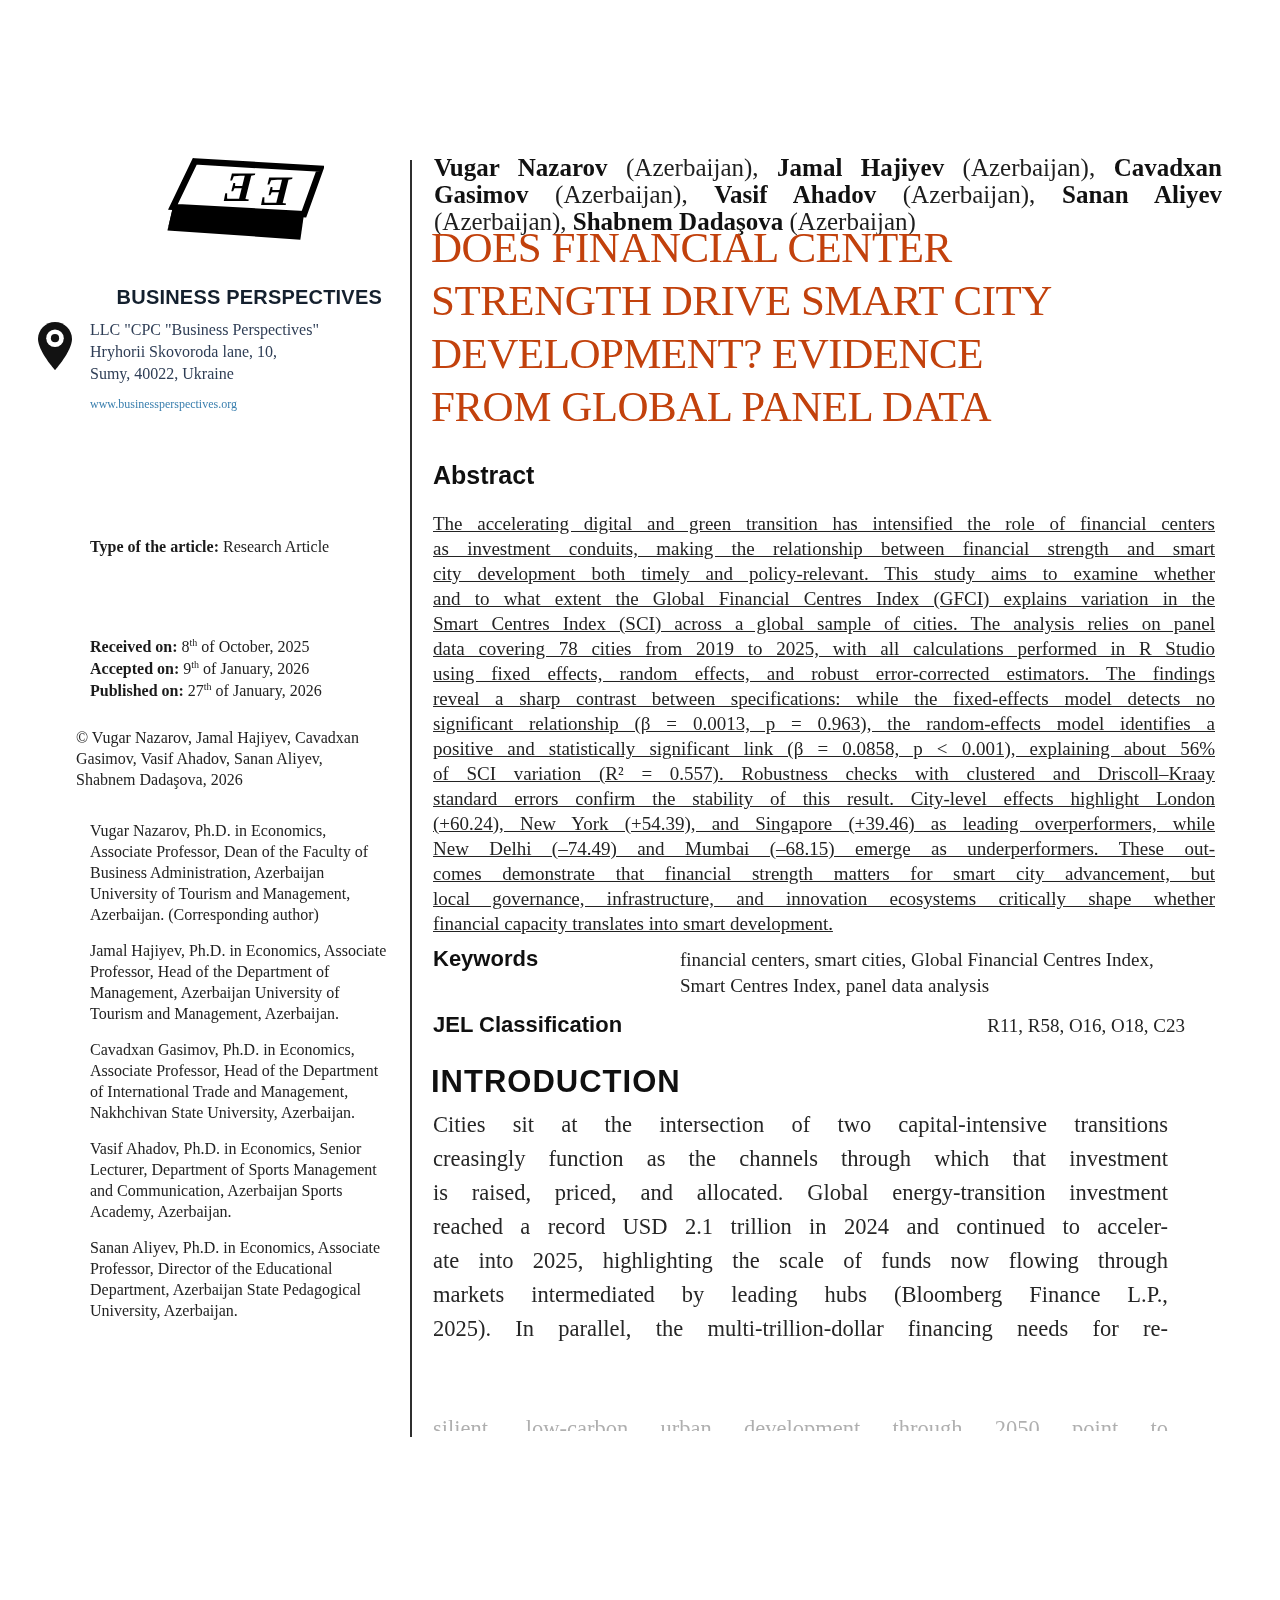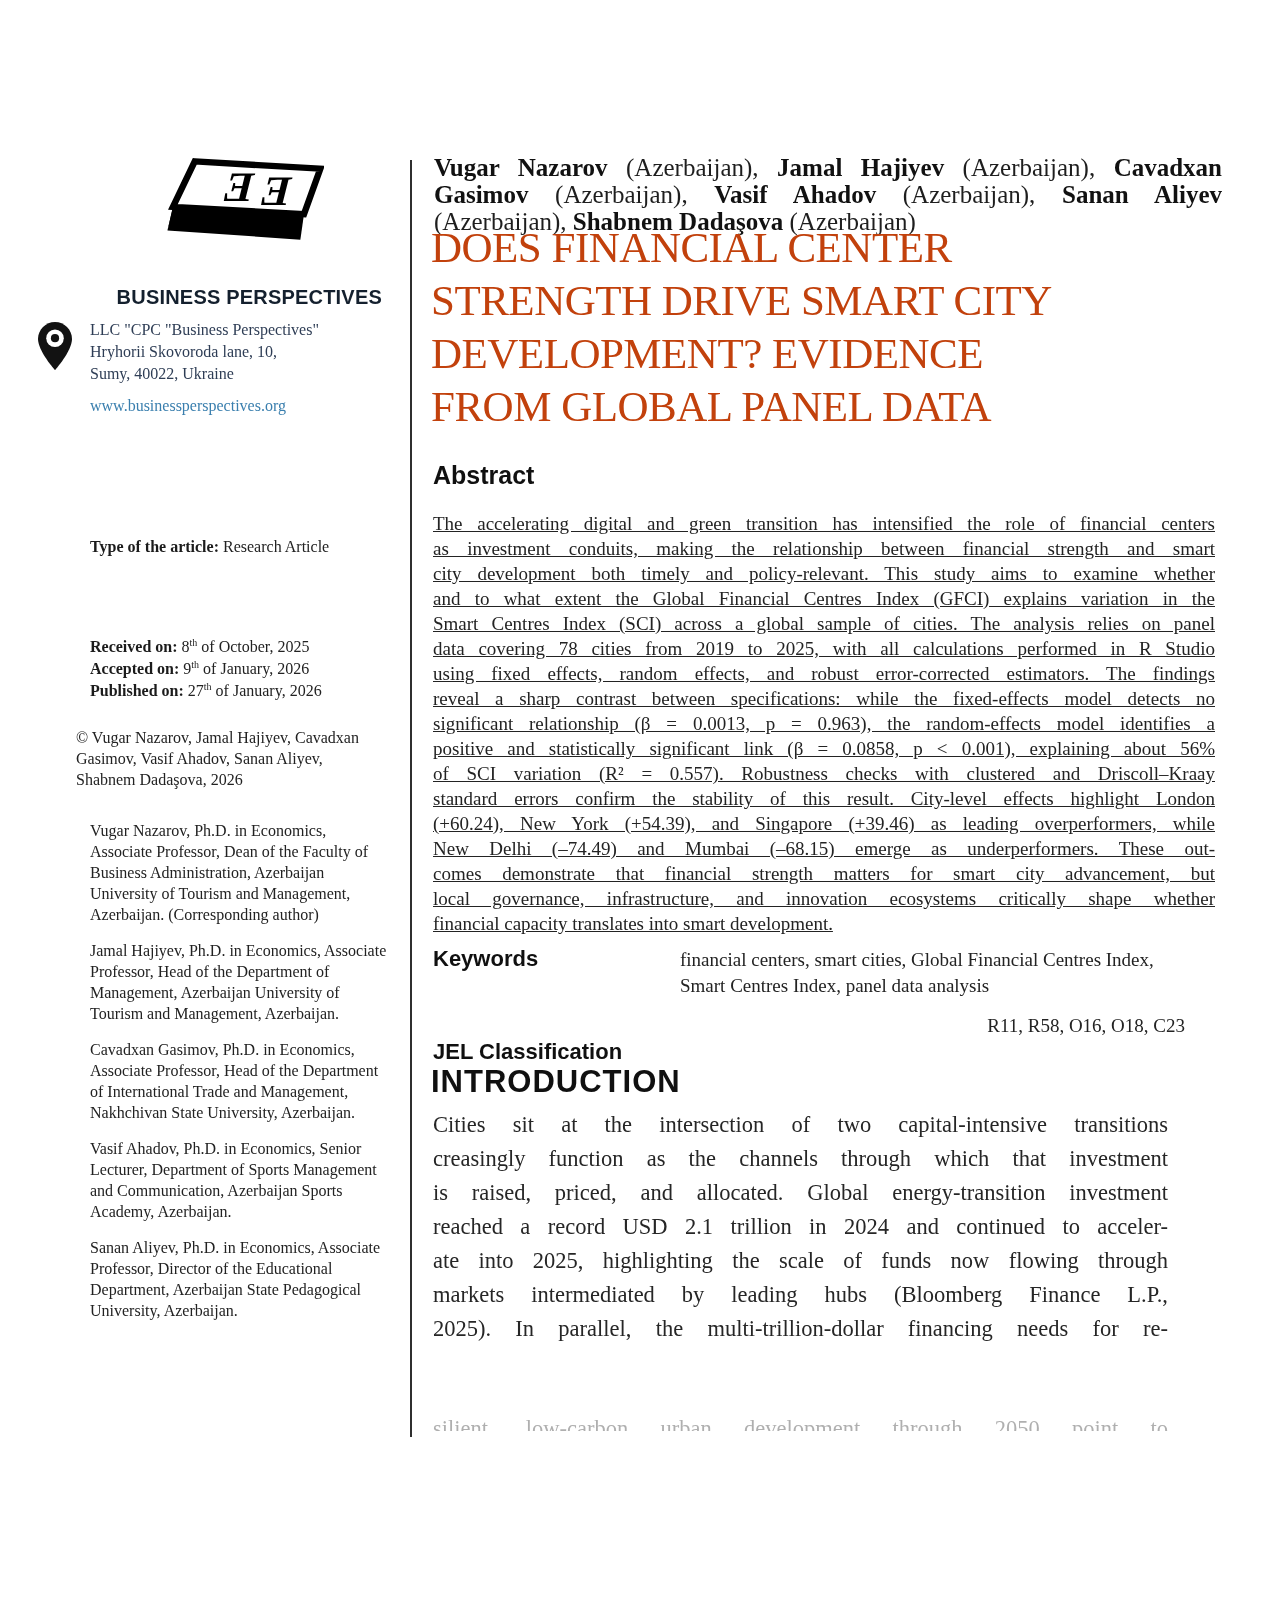--- a/index.html
+++ b/index.html
@@ -6,21 +6,21 @@
   .page{position:relative;width:1280px;height:1600px;background:#fff;overflow:hidden;
         font-family:"Liberation Serif",serif;color:#222;}
   
   .logo-wrap{position:absolute;left:142px;top:154px;width:182px;height:130px;}
   .bp-name{position:absolute;left:86px;top:286px;width:296px;text-align:right;
            font-family:"Liberation Sans",sans-serif;font-weight:bold;font-size:20px;
            color:#14202e;letter-spacing:.2px;}
   .pin-wrap{position:absolute;left:38px;top:321px;width:34px;height:50px;}
   .address{position:absolute;left:90px;top:319px;width:285px;font-size:16px;
            line-height:22px;color:#2e3d55;}
-  .site{position:absolute;left:90px;top:397px;font-size:16px;color:#3a7fae;text-decoration:none;}
+  .site{position:absolute;left:90px;top:397px;font-size:12px;color:#3a7fae;text-decoration:none;}
   .type-row{position:absolute;left:90px;top:538px;width:305px;font-size:16px;color:#222;}
   .type-row b,.date-row b{color:#1b1b1b;}
   .dates{position:absolute;left:90px;top:636px;width:305px;font-size:16px;line-height:22px;}
   .dates sup{font-size:10px;line-height:0;}
   .copyright{position:absolute;left:76px;top:727px;width:290px;font-size:16px;line-height:21px;}
   .bios{position:absolute;left:90px;top:820px;width:300px;font-size:16px;line-height:21px;}
   .bios p{margin:0 0 15px 0;}
   
   .divider{position:absolute;left:410px;top:160px;width:2px;height:1277px;background:#2f2f2f;}
   
@@ -33,21 +33,21 @@
               font-family:"Liberation Sans",sans-serif;font-size:25px;color:#101010;}
   .abstract-body{position:absolute;left:433px;top:511px;width:782px;font-size:19px;
                  line-height:25px;color:#232323;}
   .abs-line{text-align:justify;text-align-last:justify;text-decoration:underline;}
   .abs-line:last-child{text-align-last:left;}
   .kw-label,.jel-label{position:absolute;left:433px;font-family:"Liberation Sans",sans-serif;
                        font-weight:bold;font-size:22px;color:#101010;}
   .kw-label{top:946px;}
   .kw-value{position:absolute;left:680px;top:947px;width:505px;font-size:19px;
             line-height:26px;color:#232323;}
-  .jel-label{top:1012px;margin-top:27px;}
+  .jel-label{top:1012px;}
   .jel-value{position:absolute;left:680px;top:1015px;width:505px;font-size:19px;color:#232323;text-align:right;}
   .intro-h{position:absolute;left:431px;top:1064px;margin:0;
            font-family:Liberation Sans, sans-serif;font-size:31px;letter-spacing:1px;color:#101010;}
   .intro-body{position:absolute;left:433px;top:1108px;width:735px;font-size:22.5px;
               line-height:34px;color:#262626;}
   .intro-line{text-align:justify;text-align-last:justify;}
   .intro-partial{position:absolute;left:433px;top:1416px;width:735px;height:15px;
                  overflow:hidden;font-size:22.5px;color:#6f6f6f;opacity:.55;
                  text-align:justify;text-align-last:justify;filter:blur(.5px);}
 </style>

